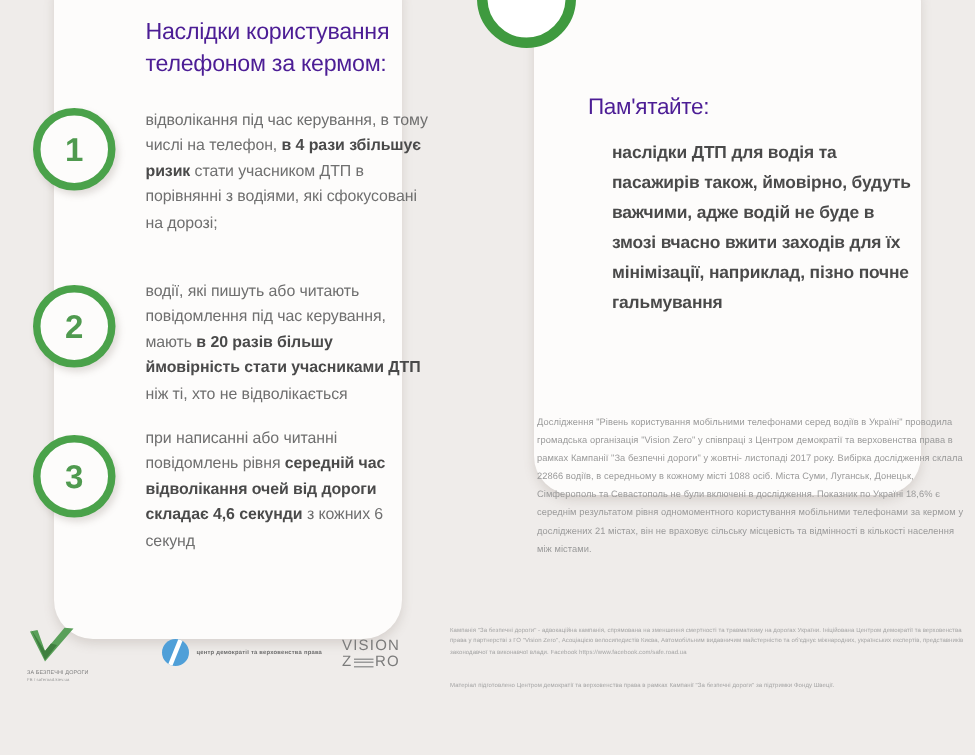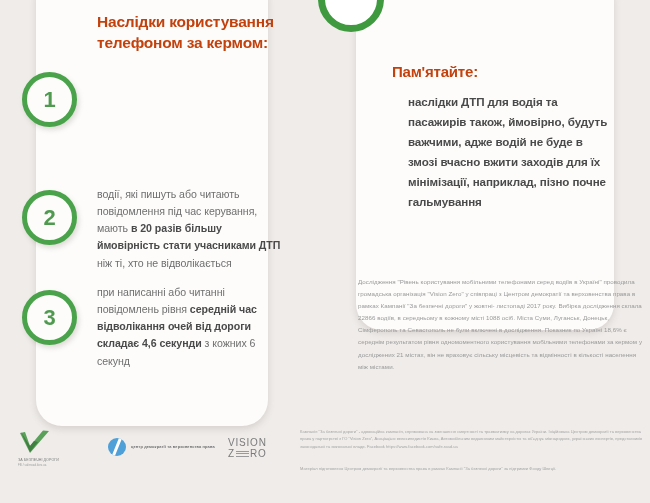--- a/index.html
+++ b/index.html
@@ -22,21 +22,21 @@
   
   .card{
     position:absolute;background:#fdfcfb;border-radius:26px;
     box-shadow:0 3px 7px rgba(120,105,95,.20);
   }
   .card-left{left:36px;top:-26px;width:232px;height:452px;}
   .card-right{left:356px;top:-24px;width:258px;height:354px;}
 
   
   .h-green{
-    color:#c2410c;font-weight:bold;font-size:15.5px;line-height:1.33;
+    color:#4c1d95;font-weight:normal;font-size:15.5px;line-height:1.33;
     letter-spacing:-.2px;
   }
   .h-left{position:absolute;left:97px;top:12px;width:186px;}
   .h-right{position:absolute;left:392px;top:62px;width:205px;font-size:15px;}
 
   
   .num{
     position:absolute;width:45px;height:45px;border-radius:50%;
     border:5px solid #4aa24a;background:#fdfcfb;
     display:flex;align-items:center;justify-content:center;
@@ -68,21 +68,21 @@
   }
 
   
   .disclaimer{
     position:absolute;left:358px;top:276px;width:286px;
     color:#9a9a9a;font-size:6.2px;line-height:1.95;
     letter-spacing:.05px;text-align:left;
   }
 
   
-  .footer{position:absolute;left:0;top:424px;width:562px;height:75px;padding-left:10px;}
+  .footer{position:absolute;left:0;top:412px;width:562px;height:75px;padding-left:10px;}
 
   .logo{position:absolute;display:flex;align-items:center;}
 
   .logo-safe{left:18px;top:6px;flex-direction:column;align-items:flex-start;}
   .check-mark{width:34px;height:26px;position:relative;}
   .logo-safe .lbl{
     color:#7d7d7d;font-size:3.6px;line-height:1.7;margin-top:1px;
     letter-spacing:.1px;
   }
   .logo-safe .lbl .tiny{font-size:2.8px;display:block;color:#9b9b9b;}
@@ -129,20 +129,21 @@
   <div class="top-circle"></div>
 
   <div class="card card-left"></div>
 
   <div class="h-green h-left">Наслідки користування телефоном  за кермом:</div>
 
   <div class="num num-1">1</div>
   <div class="num num-2">2</div>
   <div class="num num-3">3</div>
 
+  <div class="p-left p1"><span>відволікання під час керування, в тому числі на телефон, </span><b>в 4 рази збільшує ризик</b><span> стати учасником ДТП в порівнянні з водіями, які сфокусовані на дорозі;</span></div>
   <div class="p-left p2"><span>водії, які пишуть або читають повідомлення під час керування, мають </span><b>в 20 разів більшу ймовірність стати учасниками ДТП</b><span> ніж ті, хто не відволікається</span></div>
   <div class="p-left p3"><span>при написанні або читанні повідомлень рівня </span><b>середній час відволікання очей від дороги складає 4,6 секунди</b><span> з кожних  6 секунд</span></div>
 
   <div class="card card-right"></div>
 
   <div class="h-green h-right">Пам'ятайте:</div>
 
   <div class="p-right">наслідки ДТП для водія та пасажирів також, ймовірно, будуть важчими, адже водій не буде в змозі вчасно вжити заходів для їх мінімізації, наприклад, пізно почне гальмування</div>
 
   <div class="disclaimer">Дослідження "Рівень користування мобільними телефонами серед водіїв в Україні" проводила громадська організація "Vision Zero" у співпраці з Центром демократії та верховенства права в рамках Кампанії "За безпечні дороги" у жовтні- листопаді 2017 року. Вибірка дослідження склала 22866 водіїв,  в середньому в кожному місті 1088 осіб. Міста Суми, Луганськ, Донецьк, Сімферополь та Севастополь не були включені в дослідження. Показник по Україні 18,6% є середнім результатом рівня одномоментного користування мобільними телефонами за кермом у досліджених 21 містах, він не враховує сільську місцевість та відмінності в кількості населення між містами.</div>

